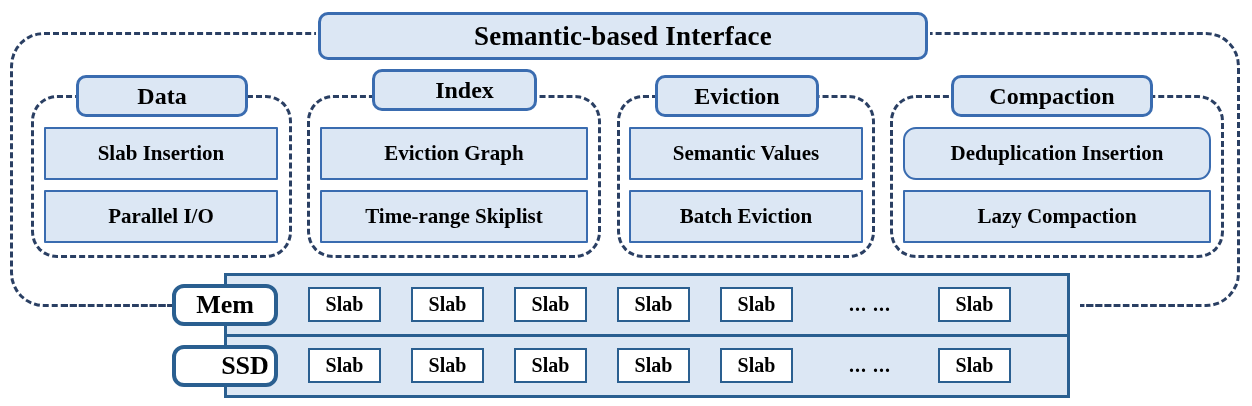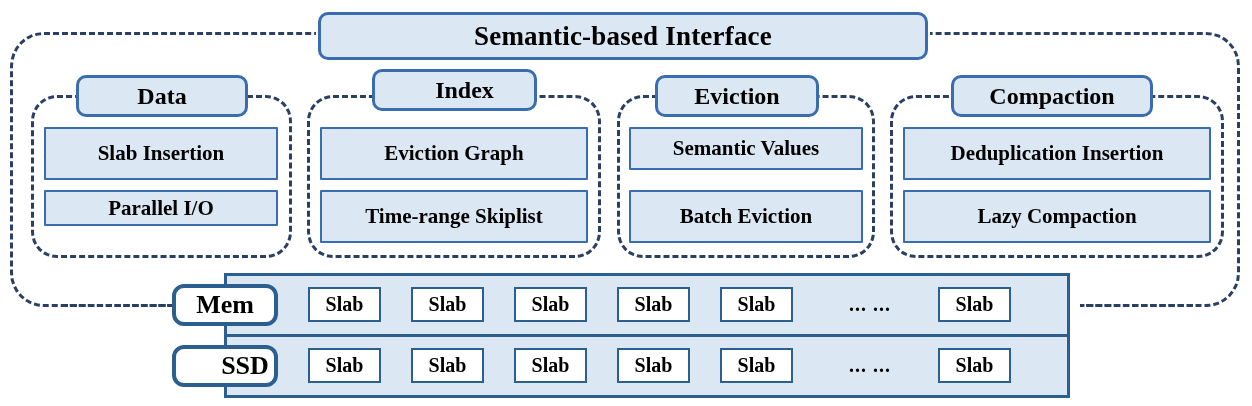--- a/index.html
+++ b/index.html
@@ -135,38 +135,38 @@
   <div class="outer" id="outer-boundary" style="left:10px; top:32px; width:1230px; height:275px;"></div>
 
   <div class="mask" style="left:316px; top:26px; width:614px; height:14px;"></div>
 
   <div class="pill" id="header-box">Semantic-based Interface</div>
 
   <div class="dashpanel" style="left:31px; top:95px; width:261px; height:163px;"></div>
   <div class="mask" style="left:76px; top:89px; width:172px; height:14px;"></div>
   <div class="pill modtitle" style="left:76px; top:75px; width:172px;">Data</div>
   <div class="subbox" style="left:44px; top:127px; width:234px; height:53px; font-size:21px;">Slab Insertion</div>
-  <div class="subbox" style="left:44px; top:190px; width:234px; height:36px; font-size:21px;">Parallel I/O</div>
+  <div class="subbox" style="left:44px; top:190px; width:234px; height:53px; font-size:21px;">Parallel I/O</div>
 
   <div class="dashpanel" style="left:307px; top:95px; width:294px; height:163px;"></div>
   <div class="mask" style="left:372px; top:89px; width:165px; height:14px;"></div>
   <div class="pill modtitle" style="left:372px; top:69px; width:165px;padding-left:20px;">Index</div>
   <div class="subbox" style="left:320px; top:127px; width:268px; height:53px; font-size:21px;">Eviction Graph</div>
   <div class="subbox" style="left:320px; top:190px; width:268px; height:53px; font-size:21px;">Time-range Skiplist</div>
 
   <div class="dashpanel" style="left:617px; top:95px; width:258px; height:163px;"></div>
   <div class="mask" style="left:655px; top:89px; width:164px; height:14px;"></div>
   <div class="pill modtitle" style="left:655px; top:75px; width:164px;">Eviction</div>
-  <div class="subbox" style="left:629px; top:127px; width:234px; height:43px; font-size:21px;">Semantic Values</div>
+  <div class="subbox" style="left:629px; top:127px; width:234px; height:53px; font-size:21px;">Semantic Values</div>
   <div class="subbox" style="left:629px; top:190px; width:234px; height:53px; font-size:21px;">Batch Eviction</div>
 
   <div class="dashpanel" style="left:890px; top:95px; width:334px; height:163px;"></div>
   <div class="mask" style="left:951px; top:89px; width:202px; height:14px;"></div>
   <div class="pill modtitle" style="left:951px; top:75px; width:202px;">Compaction</div>
-  <div class="subbox" style="left:903px; top:127px; width:308px; height:53px; font-size:21px;">Deduplication Insertion</div>
+  <div class="subbox" style="left:903px; top:127px; width:308px; height:53px; font-size:21px;border-radius:13px;">Deduplication Insertion</div>
   <div class="subbox" style="left:903px; top:190px; width:308px; height:53px; font-size:21px;">Lazy Compaction</div>
 
   <div class="hdash" style="left:62px; top:304px; width:120px;"></div>
 
   <div class="hdash" style="left:1068px; top:304px; width:125px;"></div>
 
   <div class="mask" style="left:180px; top:298px; width:900px; height:16px;"></div>
   <div class="hdash" style="left:62px; top:304px; width:120px;"></div>
   <div class="hdash" style="left:1068px; top:304px; width:125px;"></div>
 

